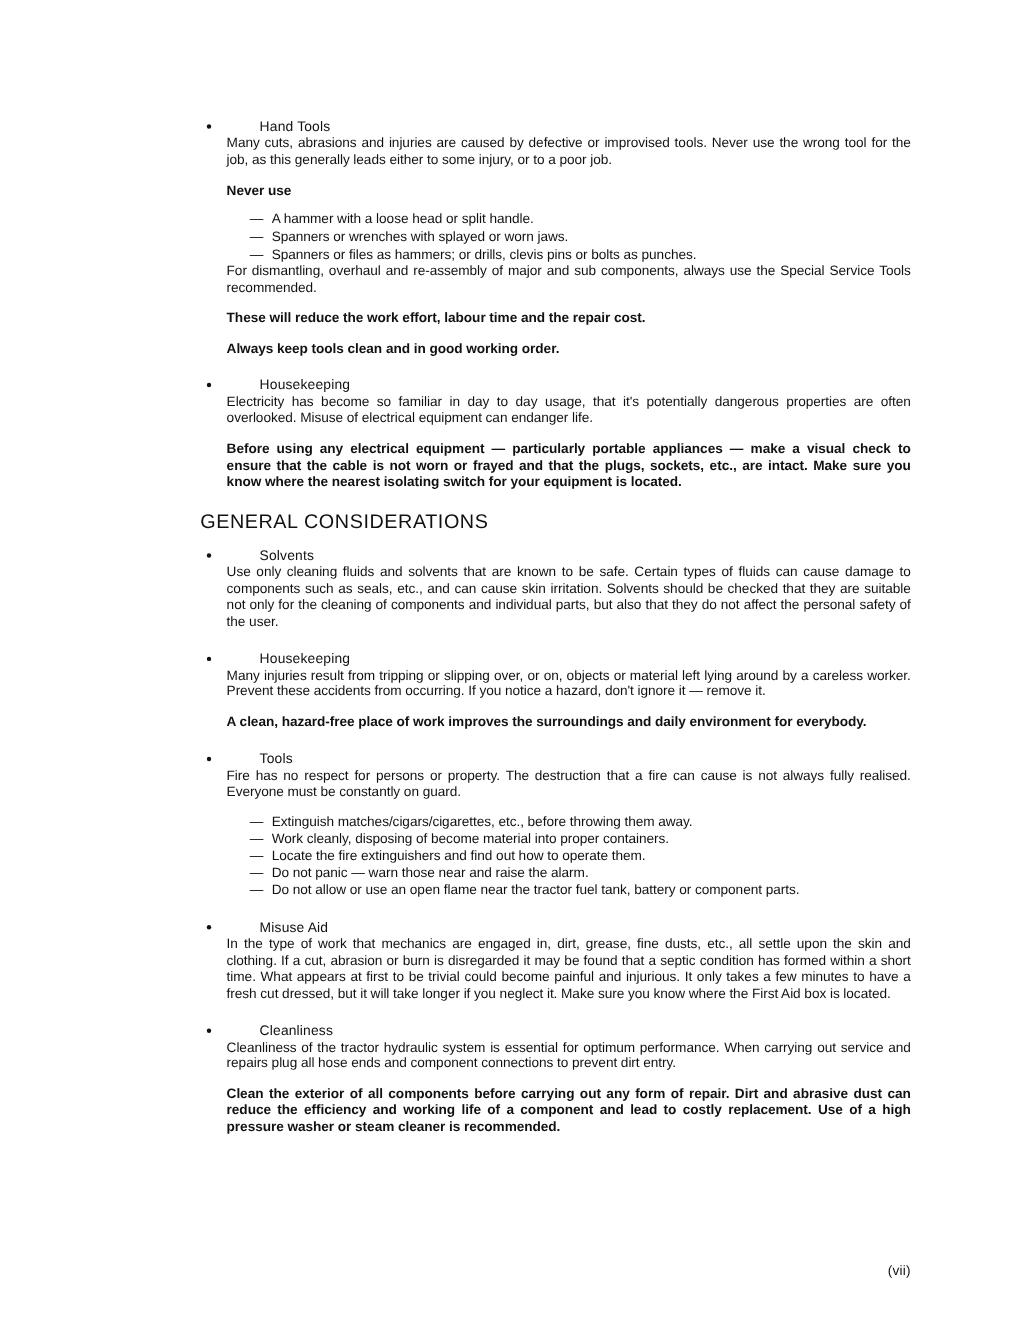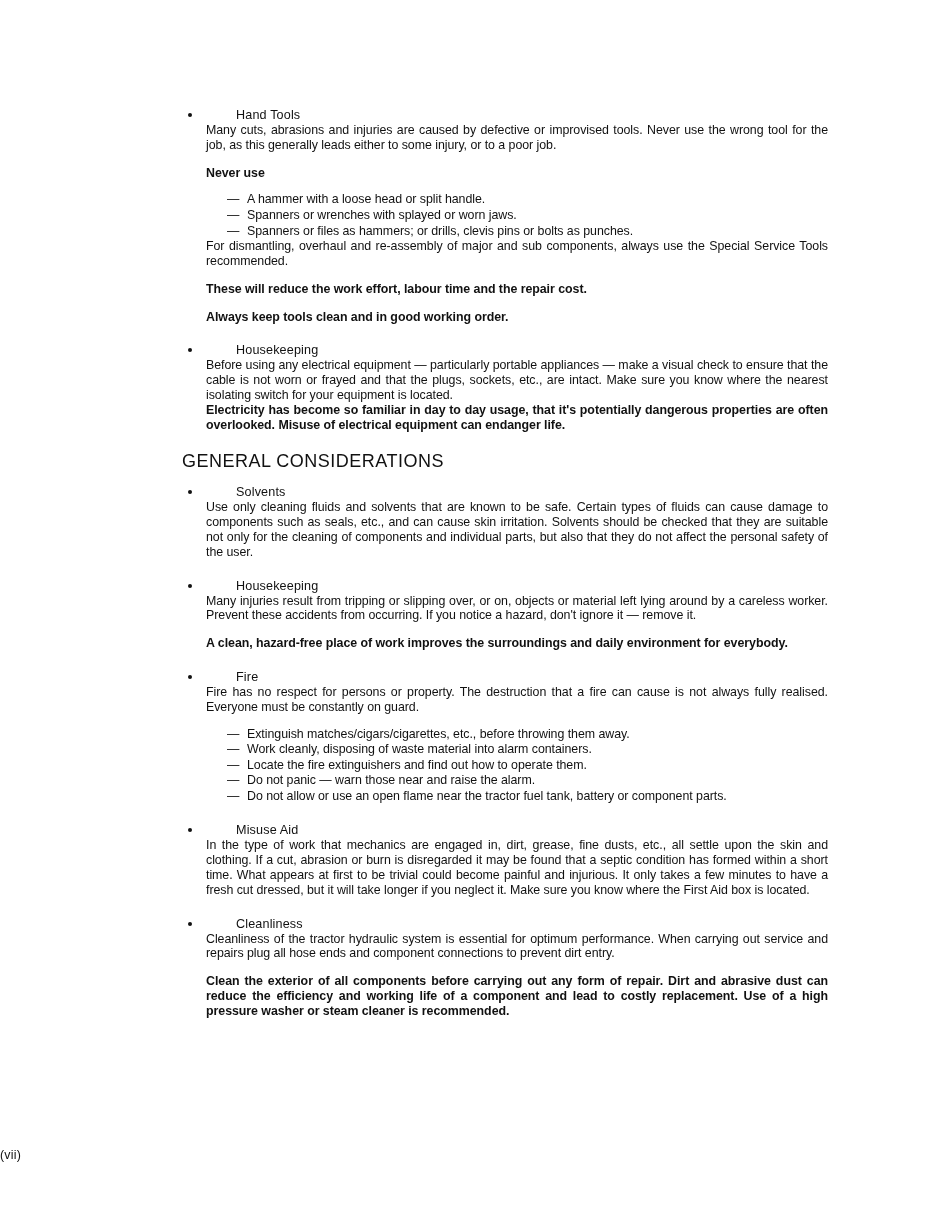--- a/index.html
+++ b/index.html
@@ -101,21 +101,21 @@
     margin: 22px 0 16px -6px;
     line-height: 15px;
   }
 
   
   .footer {
     position: absolute;
     left: 0;
     top: 1148px;
     width: 828px;
-    text-align: left;
+    text-align: right;
     font-size: 12.4px;
     letter-spacing: 0.2px;
   }
 
   .spacer-lg { height: 6px; }
 </style>
 </head>
 <body>
 
 <div class="page">
@@ -134,22 +134,22 @@
       <p class="para">For dismantling, overhaul and re-assembly of major and sub components, always use the Special Service Tools recommended.</p>
       <p class="para">These will reduce the work effort, labour time and the repair cost.</p>
       <p class="para">Always keep tools clean and in good working order.</p>
     </div>
 
     <div class="spacer-lg"></div>
 
     <div class="section">
       <span class="bullet-dot"></span>
       <div class="section-title">Housekeeping</div>
+      <p class="para nogap">Electricity has become so familiar in day to day usage, that it's potentially dangerous properties are often overlooked. Misuse of electrical equipment can endanger life.</p>
       <p class="para">Before using any electrical equipment — particularly portable appliances — make a visual check to ensure that the cable is not worn or frayed and that the plugs, sockets, etc., are intact. Make sure you know where the nearest isolating switch for your equipment is located.</p>
-      <p class="para nogap">Electricity has become so familiar in day to day usage, that it's potentially dangerous properties are often overlooked. Misuse of electrical equipment can endanger life.</p>
     </div>
 
     <div class="major-heading">GENERAL CONSIDERATIONS</div>
 
     <div class="section">
       <span class="bullet-dot"></span>
       <div class="section-title">Solvents</div>
       <p class="para nogap">Use only cleaning fluids and solvents that are known to be safe. Certain types of fluids can cause damage to components such as seals, etc., and can cause skin irritation. Solvents should be checked that they are suitable not only for the cleaning of components and individual parts, but also that they do not affect the personal safety of the user.</p>
     </div>
 
@@ -159,25 +159,25 @@
       <span class="bullet-dot"></span>
       <div class="section-title">Housekeeping</div>
       <p class="para nogap">Many injuries result from tripping or slipping over, or on, objects or material left lying around by a careless worker. Prevent these accidents from occurring. If you notice a hazard, don't ignore it — remove it.</p>
       <p class="para">A clean, hazard-free place of work improves the surroundings and daily environment for everybody.</p>
     </div>
 
     <div class="spacer-lg"></div>
 
     <div class="section">
       <span class="bullet-dot"></span>
-      <div class="section-title">Fire</div>
+      <div class="section-title">Tools</div>
       <p class="para nogap">Fire has no respect for persons or property. The destruction that a fire can cause is not always fully realised. Everyone must be constantly on guard.</p>
       <ul class="dash-list">
         <li><span class="dash">—</span><span>Extinguish matches/cigars/cigarettes, etc., before throwing them away.</span></li>
-        <li><span class="dash">—</span><span>Work cleanly, disposing of waste material into alarm containers.</span></li>
+        <li><span class="dash">—</span><span>Work cleanly, disposing of become material into proper containers.</span></li>
         <li><span class="dash">—</span><span>Locate the fire extinguishers and find out how to operate them.</span></li>
         <li><span class="dash">—</span><span>Do not panic — warn those near and raise the alarm.</span></li>
         <li><span class="dash">—</span><span>Do not allow or use an open flame near the tractor fuel tank, battery or component parts.</span></li>
       </ul>
     </div>
 
     <div class="spacer-lg"></div>
 
     <div class="section">
       <span class="bullet-dot"></span>

